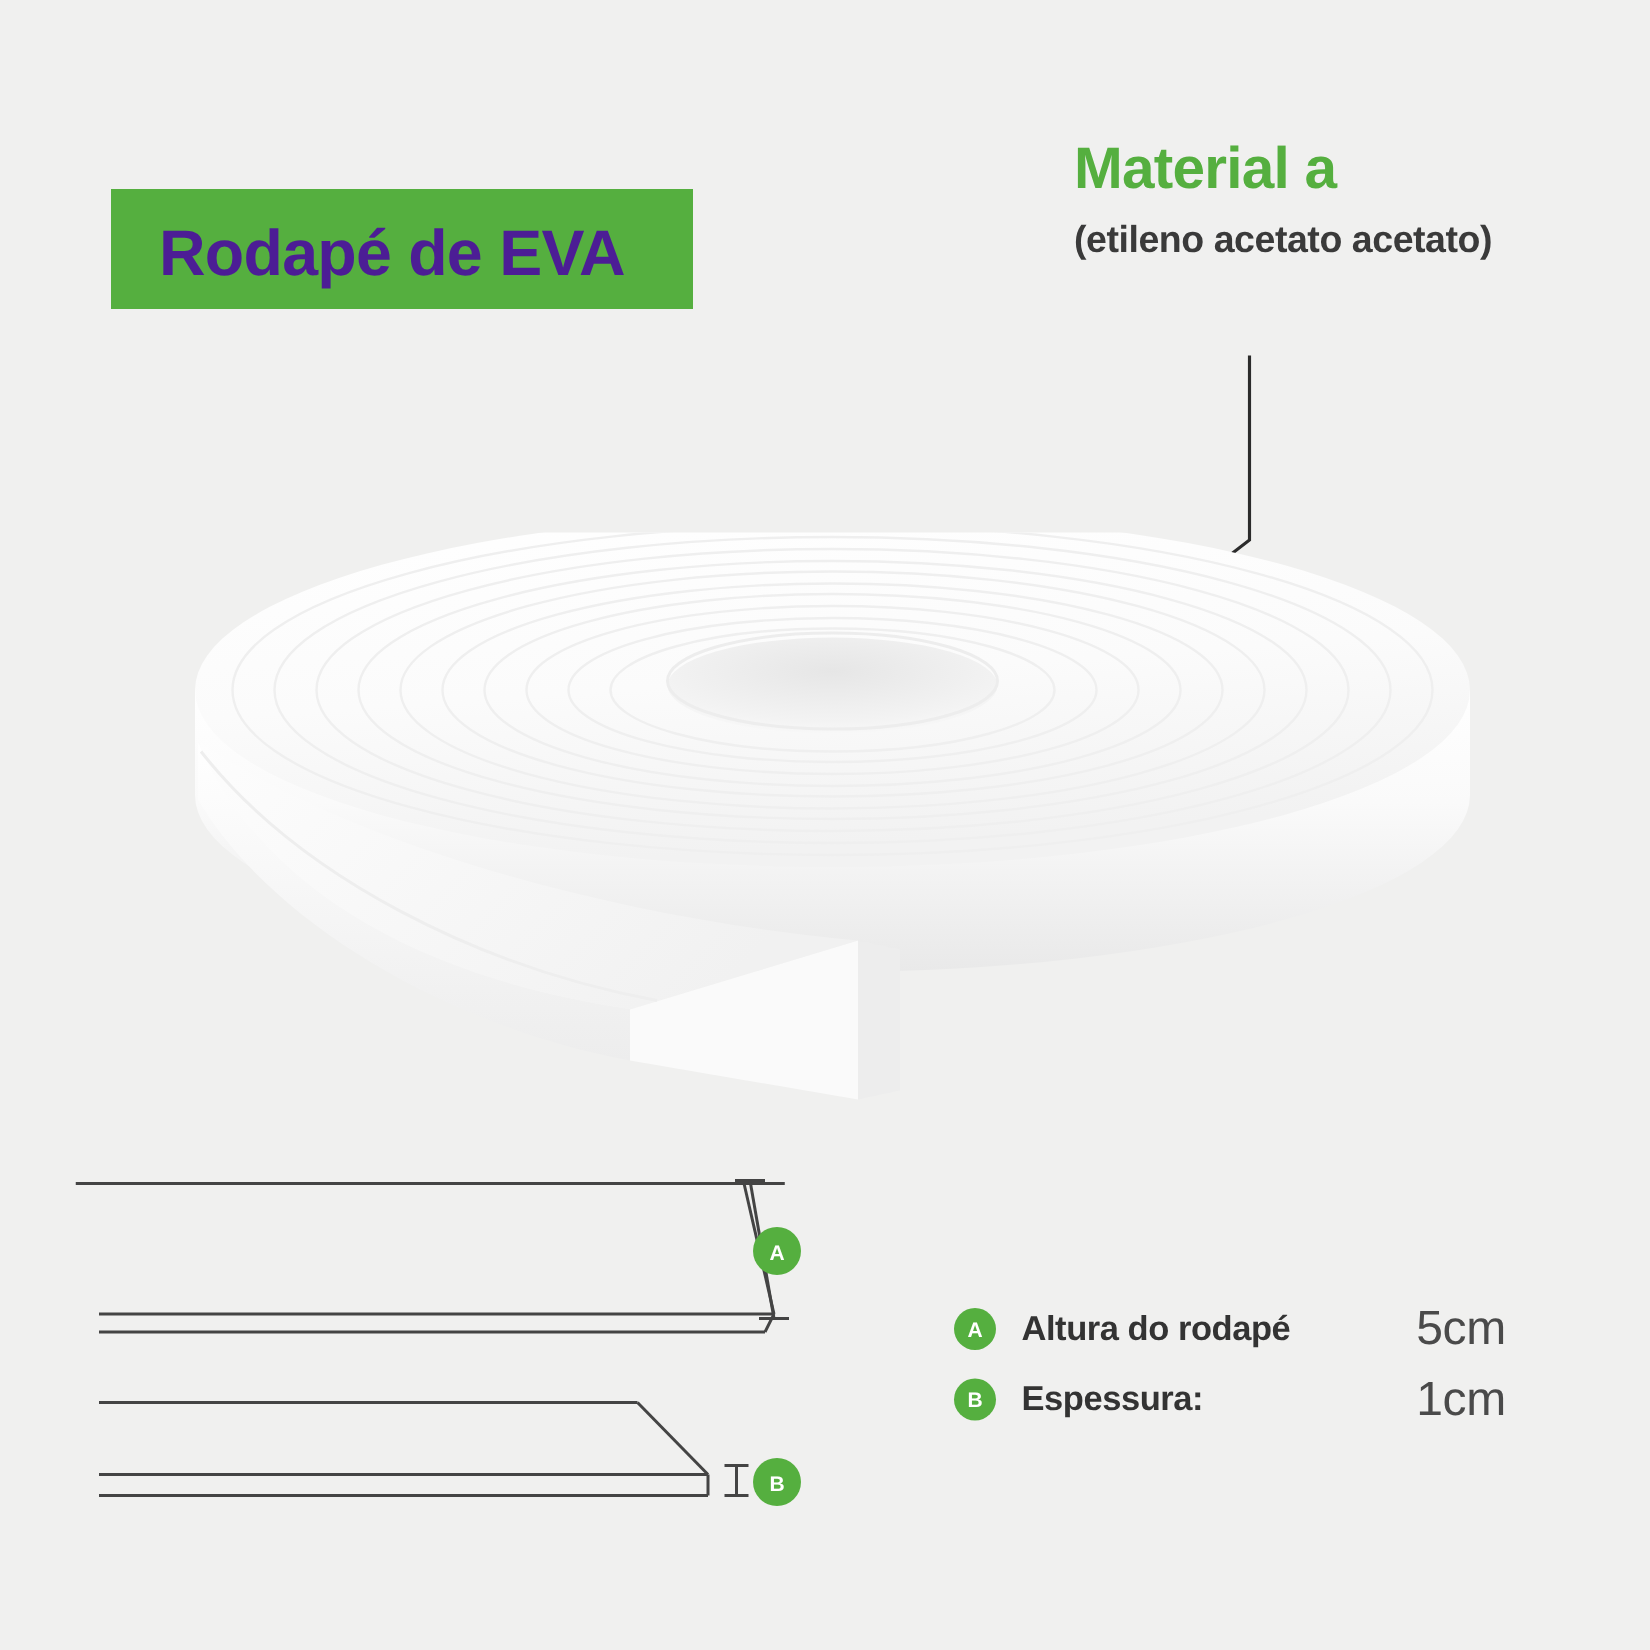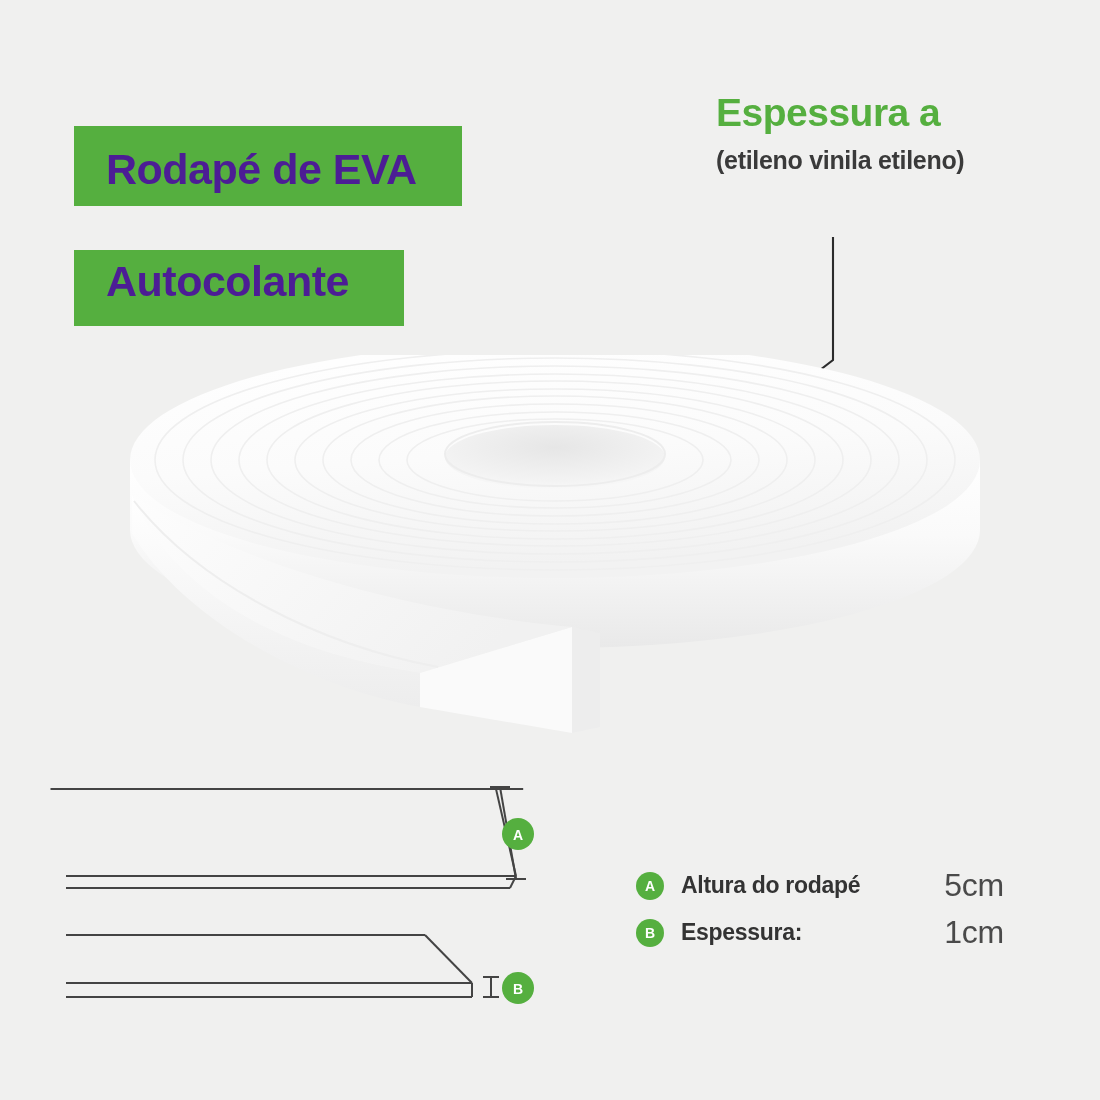--- a/index.html
+++ b/index.html
@@ -133,26 +133,25 @@
     white-space: nowrap;
   }
 </style>
 </head>
 <body>
 
 <div class="stage">
 
   <div class="title-block">
     <span class="title-line line1">Rodapé de EVA</span>
-    <span class="title-line line2">Autocolante</span>
   </div>
 
   <div class="callout-heading">
-    <span class="ch-line">Espessura a</span>
-    <span class="callout-sub">(etileno vinila etileno)</span>
+    <span class="ch-line">Material a</span>
+    <span class="callout-sub">(etileno acetato acetato)</span>
   </div>
 
   <svg width="1100" height="1100" style="position:absolute; left:0; top:0; pointer-events:none;">
     <polyline points="833,237 833,360 742,430" fill="none" stroke="#2b2b2b" stroke-width="2.1"></polyline>
     <circle cx="738" cy="432" r="5.5" fill="#2b2b2b"></circle>
   </svg>
 
   <div class="product-area">
     <svg width="860" height="380" viewBox="0 0 860 380">
       <defs>

